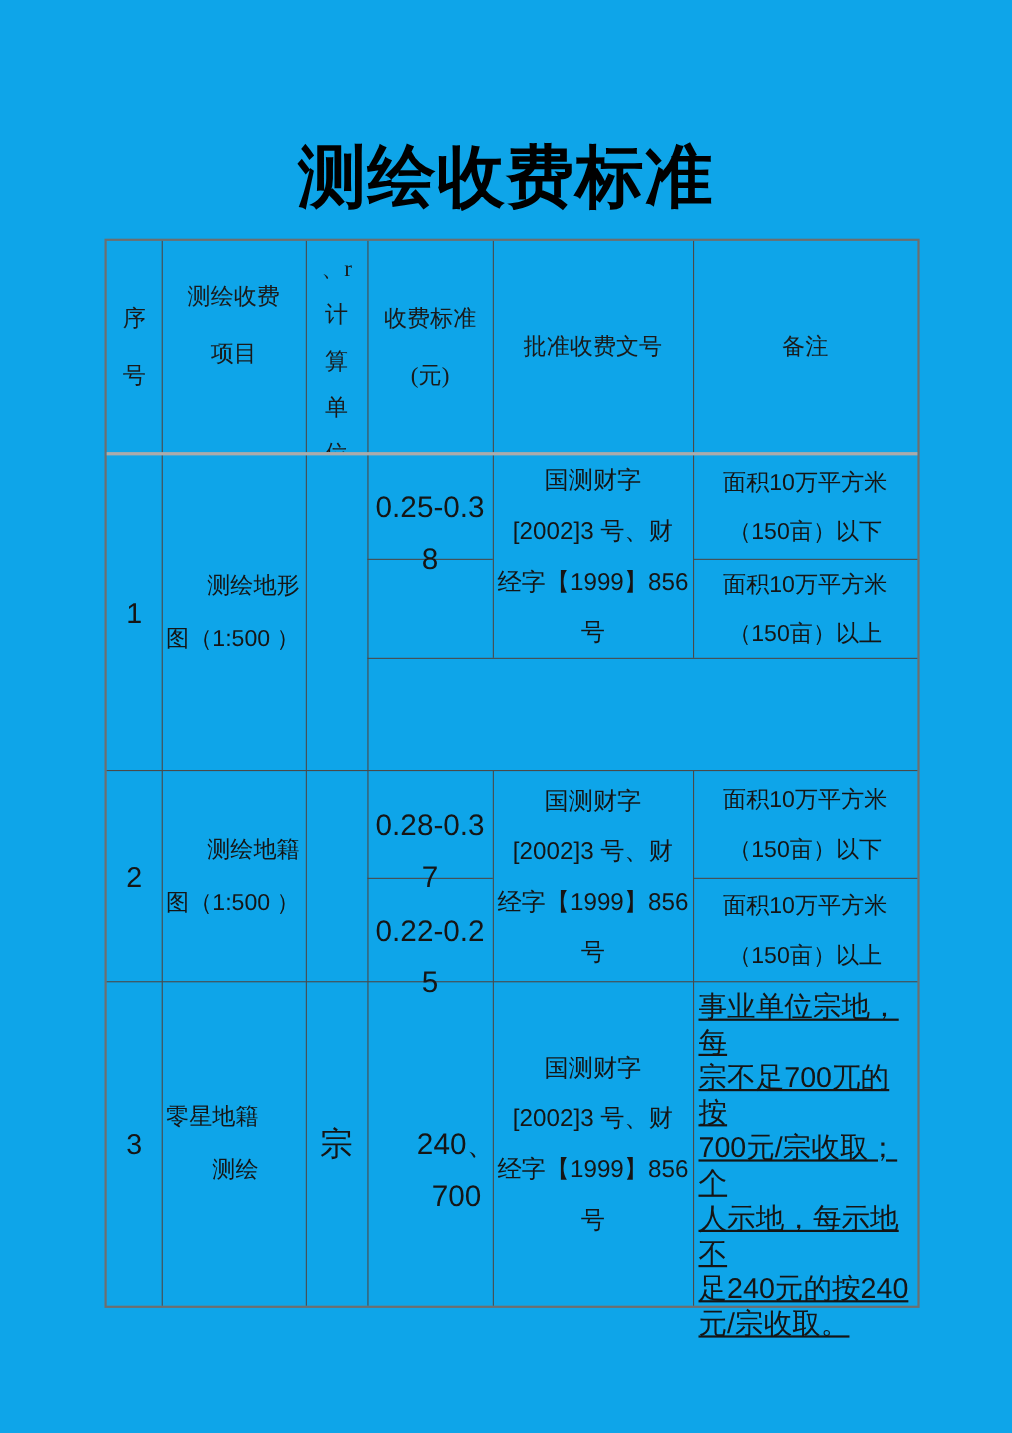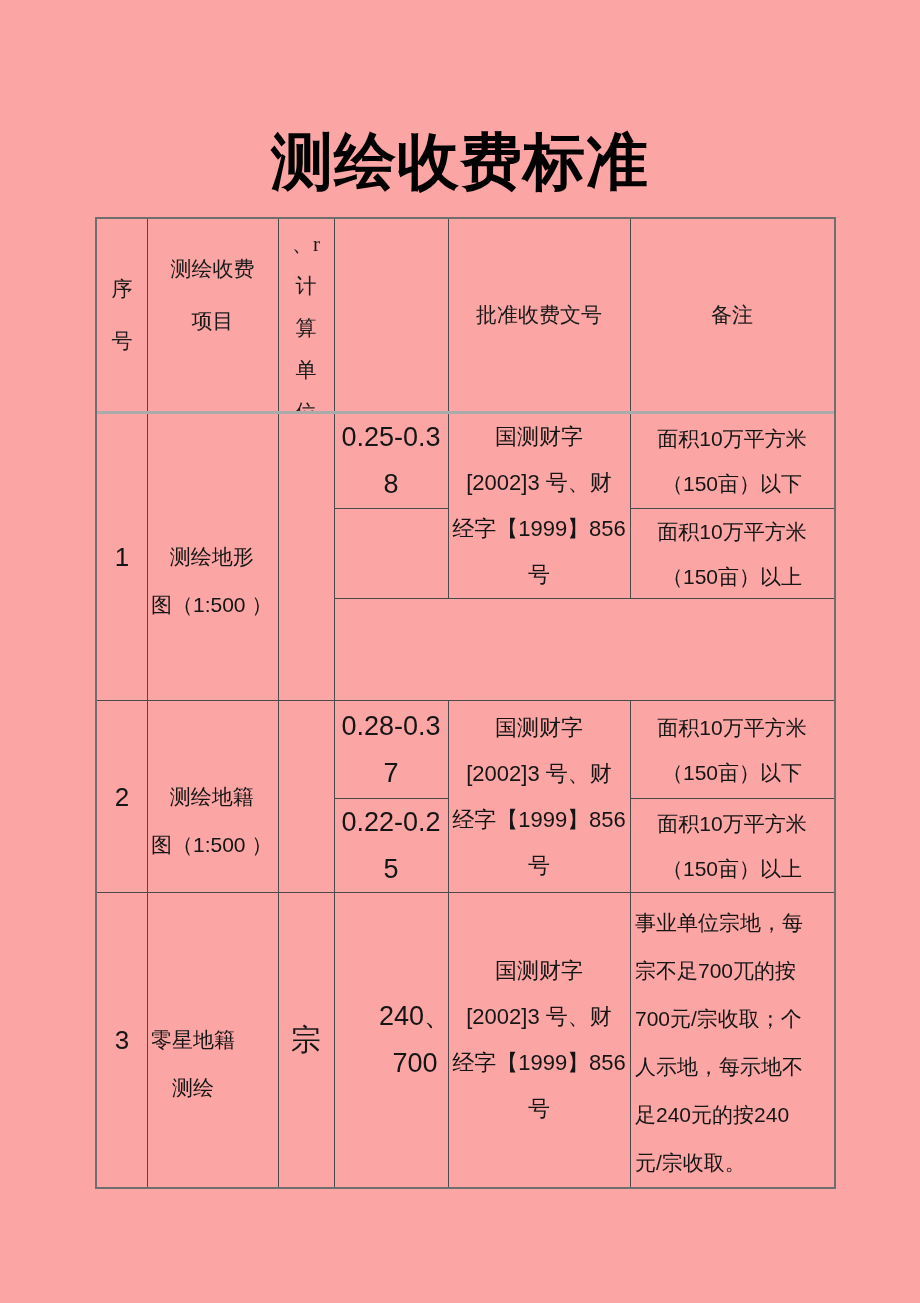--- a/index.html
+++ b/index.html
@@ -1,40 +1,40 @@
 <!DOCTYPE html>
 <html><head>
 <meta charset="utf-8">
 <style>
   html,body{margin:0;padding:0;background:#ffffff;}
-  .page{position:relative;width:920px;height:1303px;background:#fca5a5;overflow:hidden;
+  .page{position:relative;width:920px;height:1303px;background:#0ea5e9;overflow:hidden;
         font-family:"Liberation Sans",sans-serif;color:#101010;}
   .title{position:absolute;left:0;top:126px;width:920px;text-align:center;
          font-family:"Liberation Serif",serif;font-size:62px;font-weight:600;
          letter-spacing:1px;color:#000;line-height:72px;}
   .tbl{position:absolute;left:95px;top:217px;width:737px;height:968px;
        border:2px solid #6e6e6e;box-sizing:content-box;}
   
   .vl,.hl{position:absolute;background:#4a4a4a;}
   .vl{width:1px;}
   .hl{height:1px;}
   .hl.thick{height:3px;background:#ababab;}
   
   .c{position:absolute;display:flex;align-items:center;justify-content:center;
      text-align:center;white-space:pre-line;box-sizing:border-box;color:#151515;}
   .hdr{font-family:"Liberation Serif",serif;font-size:21px;line-height:52px;color:#1a1a1a;}
   .hdr-unit{align-items:flex-start;line-height:42px;padding-top:4px;overflow:hidden;}
   .seq{font-size:26px;line-height:26px;}
-  .item{justify-content:flex-start;text-align:center;font-size:21px;line-height:48px;
-        padding-left:4px;margin-top:24px;}
-  .fee{font-size:27px;line-height:47px;}
+  .item{justify-content:flex-start;text-align:right;font-size:21px;line-height:48px;
+        padding-left:4px;}
+  .fee{font-size:27px;line-height:47px;margin-top:24px;}
   .doc{font-size:22px;line-height:46px;}
   .rem{font-size:21px;line-height:45px;}
   .rem3{align-items:flex-start;justify-content:flex-start;text-align:left;
-        font-size:21px;line-height:48px;padding:6px 2px 0 5px;}
+        font-size:26px;line-height:32px;padding:6px 2px 0 5px;text-decoration:underline;}
   .note{justify-content:flex-start;text-align:left;font-size:22px;padding-left:13px;}
   .unit3{font-family:"Liberation Serif",serif;font-size:30px;}
 </style>
 </head>
 <body>
 
 <div class="page">
 
   <div class="title">测绘收费标准</div>
 
@@ -59,20 +59,22 @@
 
     <div class="c hdr" style="left:0;top:0;width:50px;height:192px;">序
 号</div>
     <div class="c hdr" style="left:50px;top:0;width:131px;height:152px;">测绘收费
 项目</div>
     <div class="c hdr hdr-unit" style="left:181px;top:0;width:56px;height:192px;">、r
 计
 算
 单
 位</div>
+    <div class="c hdr" style="left:237px;top:0;width:114px;height:192px;">收费标准
+(元)</div>
     <div class="c hdr" style="left:533px;top:0;width:204px;height:192px;">备注</div>
     <div class="c hdr" style="left:351px;top:0;width:182px;height:192px;">批准收费文号</div>
 
     <div class="c seq" style="left:0;top:195px;width:50px;height:286px;">1</div>
     <div class="c item" style="left:50px;top:195px;width:131px;height:286px;">测绘地形
 图（1:500 ）</div>
     <div class="c" style="left:181px;top:195px;width:56px;height:286px;"></div>
     <div class="c fee" style="left:237px;top:195px;width:114px;height:94px;">0.25-0.3
 8</div>
     <div class="c doc" style="left:351px;top:195px;width:182px;height:184px;">国测财字

